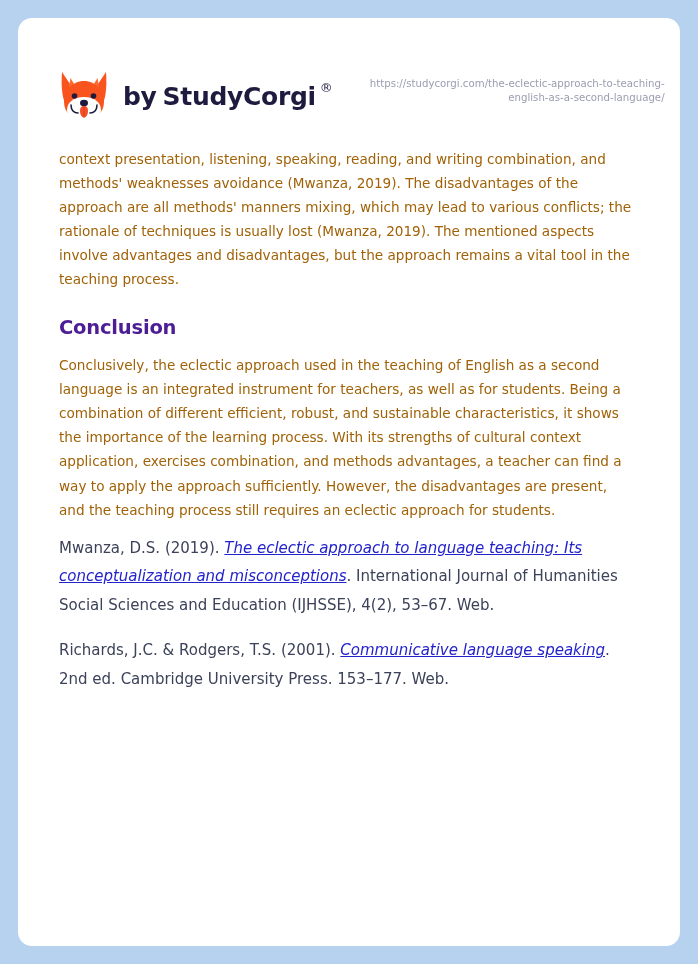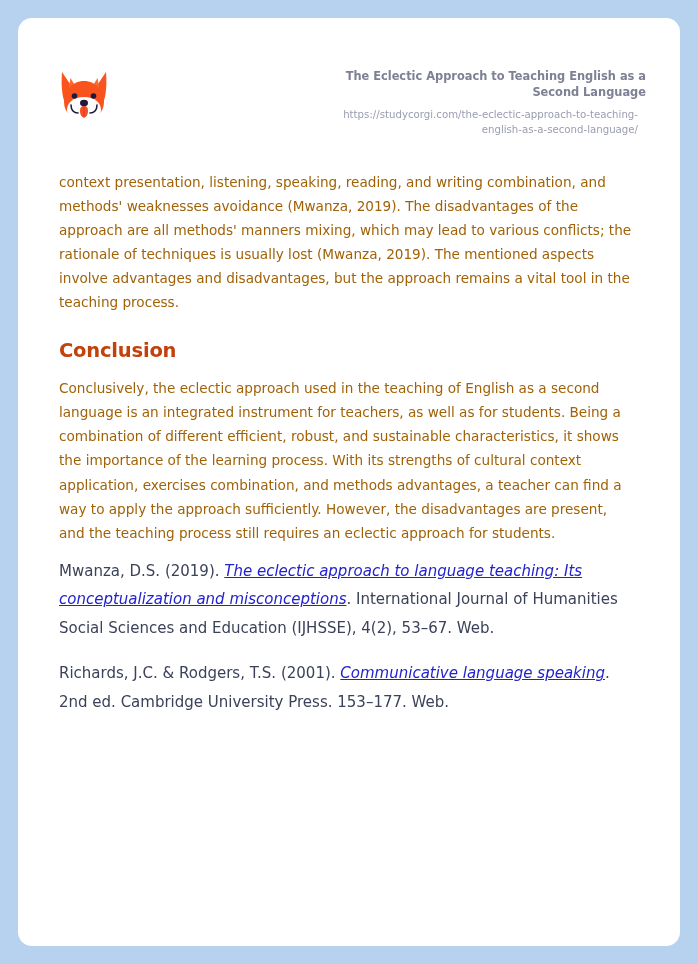--- a/index.html
+++ b/index.html
@@ -83,21 +83,21 @@
     padding: 25px 44px 0 41px;
   }
   .body-par {
     color: #a16207;
     font-size: 13.6px;
     line-height: 1.77;
     margin: 0 0 12px 0;
     text-align: left;
   }
   .section-head {
-    color: #c2410c;
+    color: #4c1d95;
     font-size: 19.5px;
     font-weight: bold;
     letter-spacing: -0.2px;
     margin: 25px 0 14px 0;
   }
   .ref-par {
     color: #3b4259;
     font-size: 15px;
     line-height: 1.9;
     margin: 0 0 17px 0;
@@ -124,24 +124,29 @@
         <path d="M50 22 C74 22 90 42 90 64 C90 86 72 100 50 100 C28 100 10 86 10 64 C10 42 26 22 50 22 Z" fill="#f9541e"></path>
         <path d="M50 54 C72 54 84 66 84 80 C84 93 70 101 50 101 C30 101 16 93 16 80 C16 66 28 54 50 54 Z" fill="#ffffff"></path>
         <circle cx="31" cy="52" r="5.6" fill="#1e1b3f"></circle>
         <circle cx="69" cy="52" r="5.6" fill="#1e1b3f"></circle>
         <ellipse cx="50" cy="66" rx="8" ry="6.4" fill="#1e1b3f"></ellipse>
         <path d="M50 72 C44 72 42 76 42 82 C42 90 46 95 50 95 C54 95 58 90 58 82 C58 76 56 72 50 72 Z" fill="#f4512a"></path>
         <path d="M50 72 L50 95" stroke="#d63d18" stroke-width="1.6"></path>
         <path d="M24 70 C24 80 30 86 38 86" stroke="#1e1b3f" stroke-width="3.2" fill="none" stroke-linecap="round"></path>
         <path d="M76 70 C76 80 70 86 62 86" stroke="#1e1b3f" stroke-width="3.2" fill="none" stroke-linecap="round"></path>
       </svg>
+      <div class="brand-wordmark">
+        <span>by</span>
+        <span style="width:6px"></span>
+        <span>StudyCorgi</span>
+        <span class="brand-reg">®</span>
+      </div>
     </div>
 
     <div class="doc-meta">
-      <p class="doc-title">The Eclectic Approach to Teaching English as a Second Language</p>
       <p class="doc-url">https://studycorgi.com/the-eclectic-approach-to-teaching-english-as-a-second-language/</p>
     </div>
 
   </div>
 
   <div class="content">
 
     <p class="body-par">context presentation, listening, speaking, reading, and writing combination, and methods' weaknesses avoidance (Mwanza, 2019). The disadvantages of the approach are all methods' manners mixing, which may lead to various conflicts; the rationale of techniques is usually lost (Mwanza, 2019). The mentioned aspects involve advantages and disadvantages, but the approach remains a vital tool in the teaching process.</p>
 
     <h2 class="section-head">Conclusion</h2>

